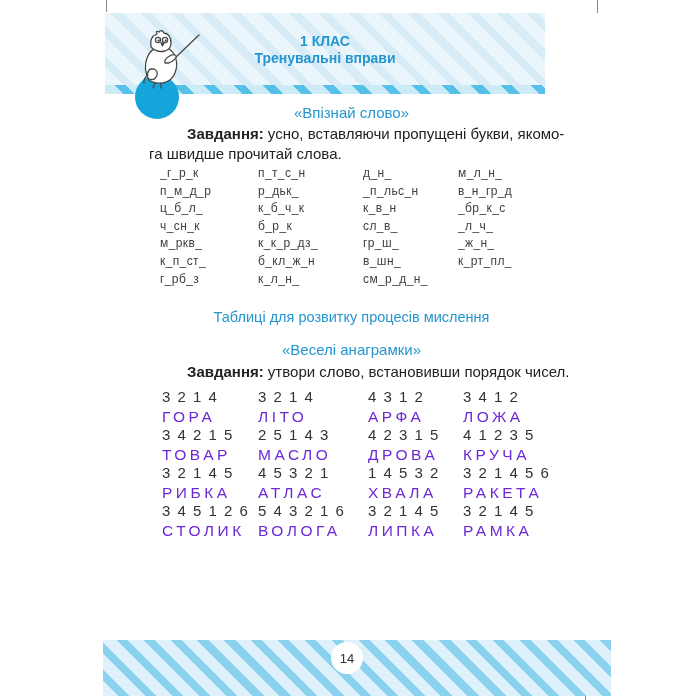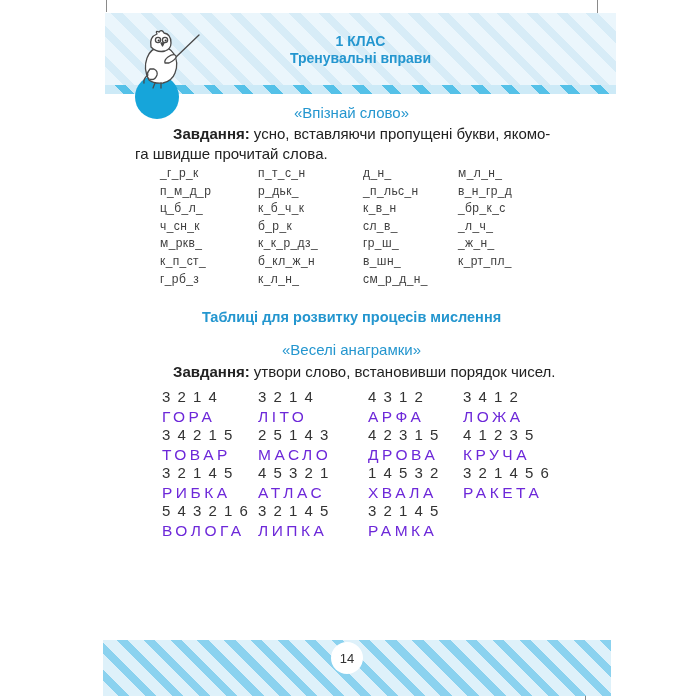--- a/index.html
+++ b/index.html
@@ -2,45 +2,45 @@
 <html><head>
 <meta charset="utf-8">
 <style>
   html,body{margin:0;padding:0;background:#ffffff;}
   .sheet{
     position:relative;width:700px;height:700px;background:#ffffff;overflow:hidden;
     font-family:"Liberation Sans", sans-serif;color:#2b2b2b;
   }
   
   .header-band{
-    position:absolute;left:105px;top:13px;width:511px;height:72px;
+    position:absolute;left:105px;top:13px;width:440px;height:72px;
     background:repeating-linear-gradient(45deg,#ebf6fc 0 13px,#d7ecf7 13px 21px);
   }
   .header-band::after{
     content:"";position:absolute;left:0;bottom:-9px;width:100%;height:9px;
     background:repeating-linear-gradient(45deg,#cdeaf7 0 13px,#55c1e8 13px 21px);
   }
   .header-text{position:absolute;left:0;top:20px;width:100%;text-align:center;
     color:var(--accent,#2496cf);font-weight:bold;font-size:14px;line-height:17px;}
   .mascot{position:absolute;left:14px;top:12px;width:84px;height:96px;z-index:2;}
   
   .crop{position:absolute;background:#8a8a8a;}
   
   .content{position:absolute;left:105px;top:85px;width:493px;}
   .sec-title{position:absolute;width:100%;text-align:center;color:var(--accent,#2496cf);
     font-size:15px;}
   .title-1{top:19px;}
   .title-2{top:256px;}
-  .task{position:absolute;left:30px;width:440px;font-size:15px;line-height:20px;color:#222;}
+  .task{position:absolute;left:44px;width:440px;font-size:15px;line-height:20px;color:#222;}
   .task-1{top:39px;}
   .task-2{top:277px;}
   .task .indent{display:inline-block;width:38px;}
   .task b{font-weight:bold;}
   .blue-heading{position:absolute;top:224px;width:100%;text-align:center;
-    color:var(--accent,#2496cf);font-weight:bold;font-size:14.5px;}
+    color:var(--accent,#2496cf);font-weight:normal;font-size:14.5px;}
   
   .word-grid{position:absolute;left:55px;top:80px;width:420px;display:grid;
     grid-template-columns:98px 105px 95px auto;}
   .word-cell{font-size:12px;line-height:17.6px;color:#3f3f3f;letter-spacing:.4px;white-space:nowrap;}
   
   .ana-grid{position:absolute;left:57px;top:303px;width:420px;display:grid;
     grid-template-columns:96px 110px 95px auto;}
   .ana-numbers{font-size:15px;color:#333;letter-spacing:1.5px;white-space:nowrap;}
   .ana-word{font-size:15.5px;color:#6d28d9;letter-spacing:3.5px;margin-top:3px;white-space:nowrap;}
   
@@ -191,20 +191,24 @@
         </div>
         <div class="ana-cell">
           <div class="ana-numbers">1 4 5 3 2</div>
           <div class="ana-word">ХВАЛА</div>
         </div>
         <div class="ana-cell">
           <div class="ana-numbers">3 2 1 4 5 6</div>
           <div class="ana-word">РАКЕТА</div>
         </div>
         <div class="ana-cell">
+          <div class="ana-numbers">3 4 5 1 2 6</div>
+          <div class="ana-word">СТОЛИК</div>
+        </div>
+        <div class="ana-cell">
           <div class="ana-numbers">5 4 3 2 1 6</div>
           <div class="ana-word">ВОЛОГА</div>
         </div>
         <div class="ana-cell">
           <div class="ana-numbers">3 2 1 4 5</div>
           <div class="ana-word">ЛИПКА</div>
         </div>
         <div class="ana-cell">
           <div class="ana-numbers">3 2 1 4 5</div>
           <div class="ana-word">РАМКА</div>

